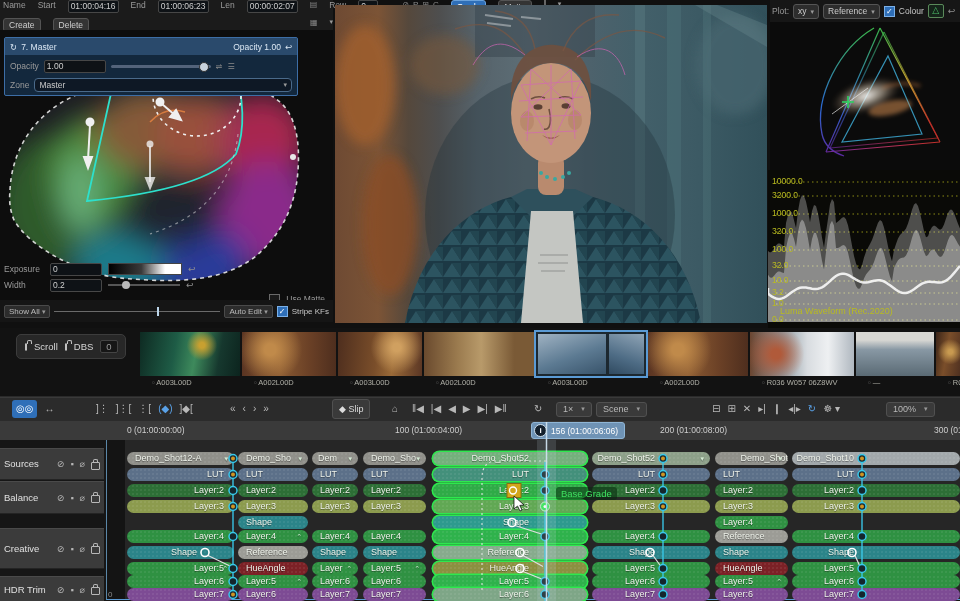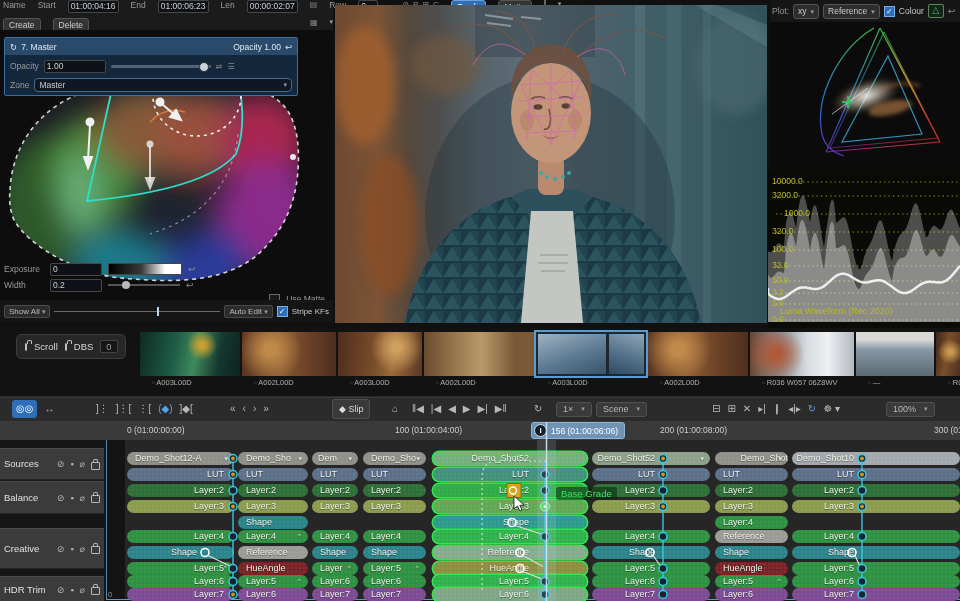--- a/index.html
+++ b/index.html
@@ -429,21 +429,21 @@
         </g>
       <g id="wave-paths">
           <path d="M0,152 L0,81.1 L2,82.4 L4,81.4 L6,78.5 L8,75.4 L10,73.5 L12,73.5 L14,75.0 L16,76.5 L18,52.9 L20,44.9 L22,40.9 L24,42.4 L26,50.3 L28,57.9 L30,41.1 L32,30.0 L34,25.2 L36,26.0 L38,31.5 L40,41.1 L42,52.3 L44,40.9 L46,35.0 L48,36.0 L50,43.2 L52,54.6 L54,67.5 L56,77.8 L58,62.2 L60,48.7 L62,34.3 L64,28.9 L66,32.0 L68,53.0 L70,51.6 L72,49.7 L74,47.7 L76,47.0 L78,49.2 L80,55.2 L82,64.6 L84,75.5 L86,85.9 L88,93.6 L90,98.0 L92,99.5 L94,95.2 L96,87.6 L98,81.8 L100,77.7 L102,74.1 L104,69.9 L106,64.5 L108,58.2 L110,52.7 L112,50.0 L114,51.5 L116,57.4 L118,66.3 L120,76.3 L122,85.0 L124,91.3 L126,79.9 L128,73.9 L130,68.6 L132,65.0 L134,62.9 L136,61.3 L138,58.5 L140,53.6 L142,46.9 L144,39.8 L146,34.6 L148,33.0 L150,36.0 L152,42.8 L154,51.8 L156,60.9 L158,67.2 L160,66.2 L162,60.8 L164,56.9 L166,55.5 L168,56.5 L170,58.5 L172,59.7 L174,58.4 L176,54.4 L178,48.6 L180,43.1 L182,39.7 L184,39.8 L186,43.0 L188,48.2 L190,53.8 L192,58.6 L192,152 Z" fill="#ffffff" opacity="0.28"></path>
           <path d="M0,152 L0,104.7 L2,107.5 L4,107.7 L6,105.7 L8,103.2 L10,101.5 L12,101.4 L14,102.4 L16,103.1 L18,78.3 L20,68.9 L22,63.3 L24,63.0 L26,69.0 L28,77.1 L30,62.1 L32,52.8 L34,49.5 L36,51.7 L38,58.3 L40,68.6 L42,80.2 L44,68.9 L46,62.7 L48,63.0 L50,69.2 L52,79.3 L54,90.8 L56,99.4 L58,81.9 L60,66.8 L62,54.4 L64,50.7 L66,55.5 L68,78.1 L70,77.9 L72,76.9 L74,75.5 L76,75.0 L78,77.1 L80,82.6 L82,91.2 L84,101.0 L86,110.0 L88,116.1 L90,118.7 L92,118.4 L94,114.2 L96,108.6 L98,104.5 L100,101.9 L102,99.7 L104,96.6 L106,91.9 L108,86.1 L110,80.7 L112,77.7 L114,78.6 L116,83.5 L118,91.2 L120,99.6 L122,106.7 L124,111.2 L126,97.9 L128,93.8 L130,90.3 L132,88.4 L134,87.8 L136,87.4 L138,85.6 L140,81.3 L142,74.9 L144,67.7 L146,62.0 L148,59.7 L150,61.5 L152,67.0 L154,74.4 L156,81.7 L158,86.2 L160,85.1 L162,81.6 L164,79.5 L166,79.7 L168,82.0 L170,85.2 L172,87.1 L174,86.3 L176,82.4 L178,76.4 L180,70.2 L182,65.9 L184,64.7 L186,66.5 L188,70.0 L190,73.8 L192,76.7 L192,152 Z" fill="#ffffff" opacity="0.35"></path>
           <path d="M0,118 L0,123.6 L2,125.2 L4,126.6 L6,127.7 L8,128.5 L10,128.9 L12,128.9 L14,128.4 L16,127.6 L18,126.5 L20,125.1 L22,123.6 L24,122.1 L26,120.7 L28,119.5 L30,118.5 L32,117.8 L34,117.5 L36,117.4 L38,117.6 L40,117.9 L42,118.3 L44,118.7 L46,119.0 L48,119.0 L50,118.8 L52,118.2 L54,117.3 L56,116.1 L58,114.6 L60,112.9 L62,111.1 L64,109.2 L66,107.5 L68,106.0 L70,104.9 L72,104.1 L74,103.7 L76,103.7 L78,104.1 L80,104.9 L82,105.9 L84,107.2 L86,108.4 L88,109.6 L90,110.7 L92,111.6 L94,112.2 L96,112.5 L98,112.5 L100,112.3 L102,111.8 L104,111.3 L106,110.8 L108,110.4 L110,110.2 L112,110.3 L114,110.7 L116,111.5 L118,112.6 L120,114.0 L122,115.3 L124,116.7 L126,118.2 L128,119.7 L130,121.0 L132,122.1 L134,122.8 L136,123.1 L138,123.0 L140,122.5 L142,121.6 L144,120.5 L146,119.2 L148,117.7 L150,116.3 L152,114.9 L154,113.7 L156,112.8 L158,112.2 L160,111.8 L162,111.7 L164,111.9 L166,112.1 L168,112.3 L170,112.5 L172,112.5 L174,112.2 L176,111.6 L178,110.6 L180,109.2 L182,107.5 L184,105.4 L186,103.1 L188,100.7 L190,98.2 L192,95.9 " fill="none" stroke="#ffffff" stroke-width="2.5" opacity="0.85"></path>
         </g>
     </svg>
     <div id="wf-labels">
         <div class="wf-lab" style="left: 4px; top: 6px;">10000.0</div>
         <div class="wf-lab" style="left: 4px; top: 20px;">3200.0</div>
-        <div class="wf-lab" style="left: 16px; top: 38px;">1000.0</div>
+        <div class="wf-lab" style="left: 4px; top: 38px;">1000.0</div>
         <div class="wf-lab" style="left: 4px; top: 56px;">320.0</div>
         <div class="wf-lab" style="left: 4px; top: 74px;">100.0</div>
         <div class="wf-lab" style="left: 4px; top: 90px;">32.0</div>
         <div class="wf-lab" style="left: 4px; top: 105px;">10.0</div>
         <div class="wf-lab" style="left: 4px; top: 117px;">3.2</div>
         <div class="wf-lab" style="left: 4px; top: 128px;">1.0</div>
         <div class="wf-lab" style="left: 4px; top: 144px;">0.0</div>
       </div>
     <div id="wf-title" style="left:12px;top:136px;">Luma Waveform (Rec.2020)</div>
   </div>

